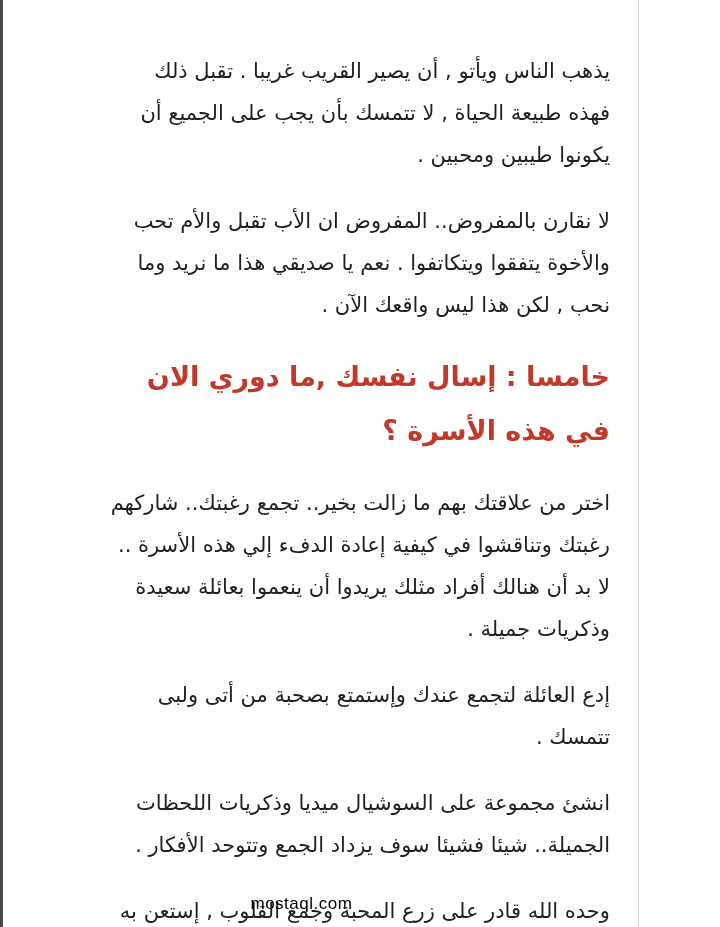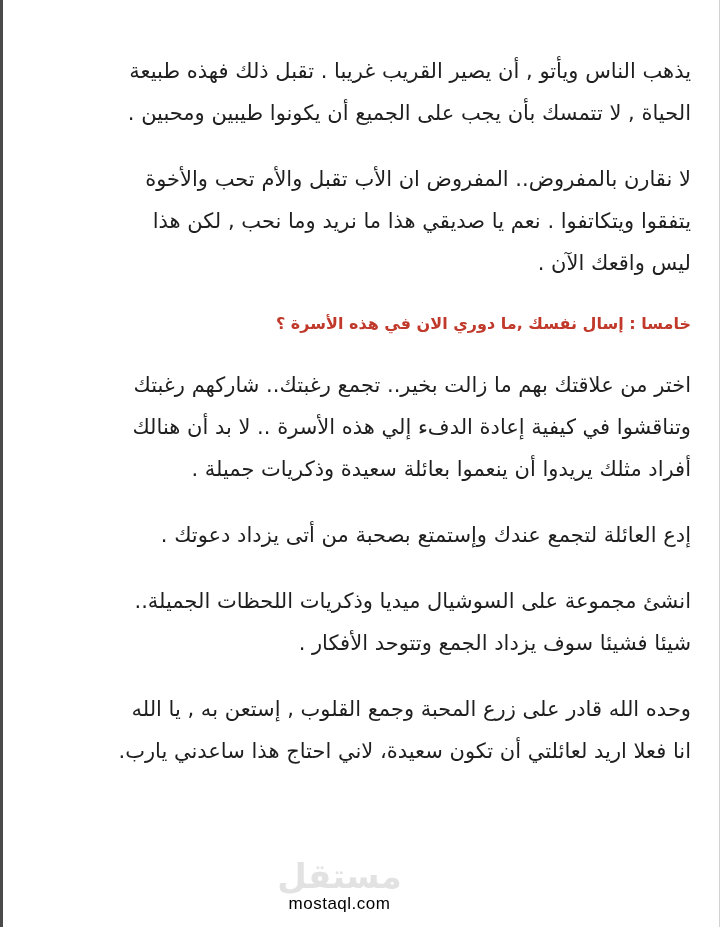--- a/index.html
+++ b/index.html
@@ -2,21 +2,21 @@
 <html lang="ar"><head>
 <meta charset="utf-8">
 <style>
   html, body {
     margin: 0;
     padding: 0;
     background: #ffffff;
   }
   .page {
     position: relative;
-    width: 720px;
+    width: 639px;
     height: 927px;
     background: #ffffff;
     border-left: 3px solid #4a4a4a;
     border-right: 1px solid #d2d2d2;
     box-sizing: border-box;
     overflow: hidden;
     font-family: "DejaVu Sans", sans-serif;
   }
   .content {
     direction: rtl;
@@ -25,21 +25,21 @@
     box-sizing: border-box;
   }
   .para {
     font-size: 21px;
     line-height: 2.0;
     color: #1f1f1f;
     margin: 0 0 24px 0;
     font-weight: 400;
   }
   .heading {
-    font-size: 16px;
+    font-size: 27px;
     line-height: 2.0;
     color: #c0392b;
     margin: 0 0 24px 0;
     font-weight: 700;
   }
   .watermark {
     position: absolute;
     bottom: 12px;
     left: 47%;
     transform: translateX(-50%);
@@ -64,22 +64,21 @@
 </style>
 </head>
 <body>
 
 <div class="page">
   <div class="content">
     <p class="para">يذهب الناس ويأتو , أن يصير القريب غريبا . تقبل ذلك فهذه طبيعة الحياة , لا تتمسك بأن يجب على الجميع أن يكونوا طيبين ومحبين .</p>
     <p class="para">لا نقارن بالمفروض.. المفروض ان الأب تقبل والأم تحب والأخوة يتفقوا ويتكاتفوا .  نعم يا صديقي هذا ما نريد وما نحب , لكن هذا ليس واقعك الآن .</p>
     <p class="heading">خامسا : إسال نفسك ,ما دوري الان في هذه الأسرة ؟</p>
     <p class="para">اختر من علاقتك بهم ما زالت بخير.. تجمع رغبتك.. شاركهم رغبتك وتناقشوا في كيفية إعادة الدفء إلي هذه الأسرة  .. لا بد أن هنالك أفراد مثلك يريدوا  أن ينعموا  بعائلة سعيدة وذكريات جميلة .</p>
-    <p class="para">إدع العائلة لتجمع عندك وإستمتع بصحبة من أتى يزداد دعوتك .</p>
+    <p class="para">إدع العائلة لتجمع عندك وإستمتع بصحبة من أتى ولبى تتمسك .</p>
     <p class="para">انشئ مجموعة على السوشيال ميديا وذكريات اللحظات الجميلة.. شيئا فشيئا سوف يزداد الجمع وتتوحد الأفكار .</p>
     <p class="para">وحده الله قادر على زرع المحبة وجمع القلوب , إستعن به , يا الله انا فعلا اريد لعائلتي أن تكون سعيدة، لاني احتاج هذا  ساعدني يارب.</p>
   </div>
 
   <div class="watermark">
-    <div class="wm-arabic">مستقل</div>
     <div class="wm-latin">mostaql.com</div>
   </div>
 </div>
 
 </body></html>

